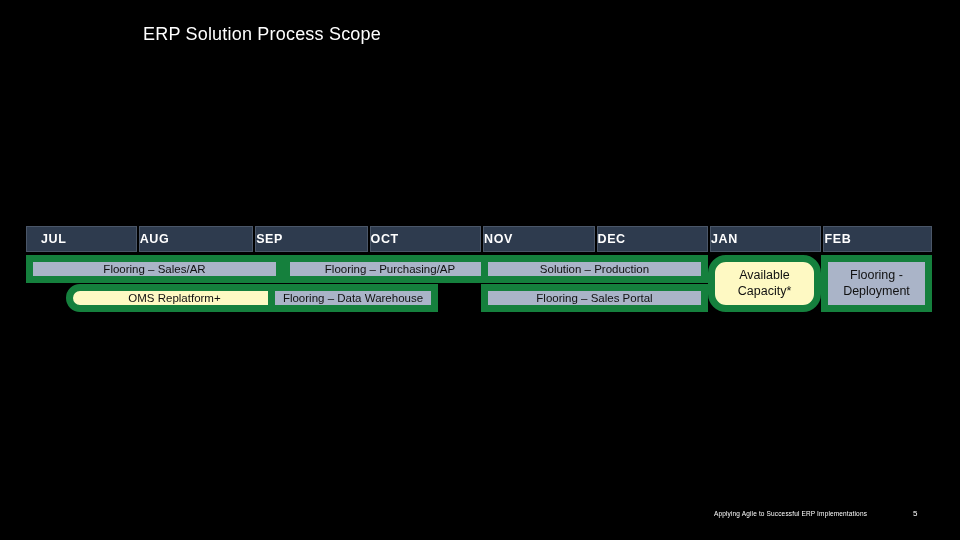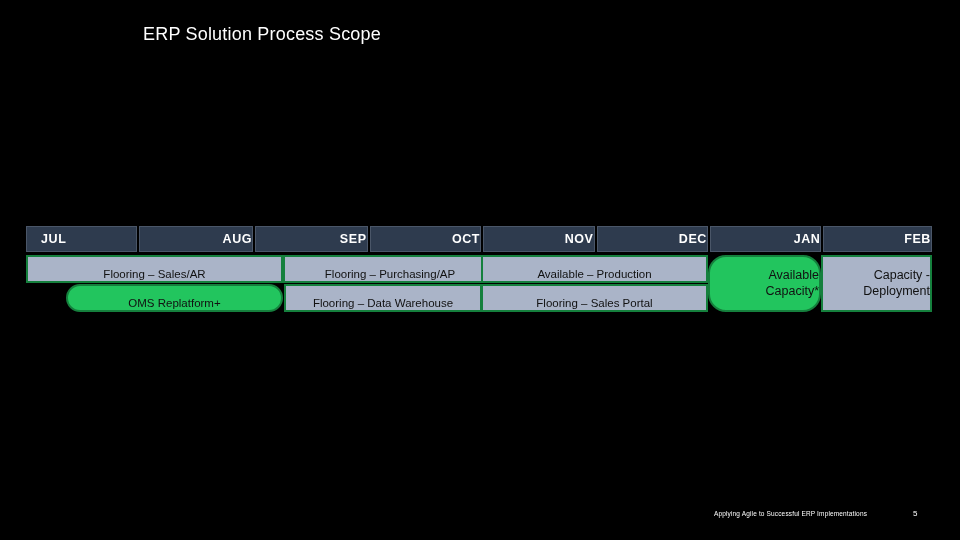--- a/index.html
+++ b/index.html
@@ -42,21 +42,21 @@
     gap: 2px;
   }
   .month-cell {
     background: #2e3b4e;
     color: #ffffff;
     font-size: 12.5px;
     font-weight: bold;
     letter-spacing: 0.6px;
     display: flex;
     align-items: center;
-    justify-content: flex-end;
+    justify-content: flex-start;
     box-sizing: border-box;
     border: 1px solid #4a5668;
   }
   .month-cell.align-left {
     justify-content: flex-start;
     padding-left: 14px;
   }
 
   
   .bars {
@@ -71,32 +71,32 @@
     height: 28px;
   }
   .bar-row.row-1 { top: 0; }
   .bar-row.row-2 { top: 29px; text-decoration: underline; }
 
   .bar {
     position: absolute;
     top: 0;
     height: 28px;
     box-sizing: border-box;
-    border: 2px solid #15803d;
+    border: 7px solid #15803d;
     display: flex;
-    align-items: flex-end;
+    align-items: center;
     justify-content: center;
     text-align: center;
     font-size: 11.5px;
     color: #111111;
     line-height: 1.25;
     overflow: hidden;
   }
   .bar.blue   { background: #aab4c8; }
-  .bar.yellow { background: #22c55e; border-radius: 18px; }
+  .bar.yellow { background: #fef9c3; border-radius: 18px; }
 
   
   .bar.tall {
     height: 57px;
     flex-direction: column;
     font-size: 12.5px;
   }
 
   
   .footer-note {
@@ -153,42 +153,42 @@
   <div class="bars">
 
     <div class="bar-row row-1">
       <div class="bar blue" style="left:0px; width:257px">
         <span>Flooring – Sales/AR</span>
       </div>
       <div class="bar blue" style="left:257px; width:214px">
         <span>Flooring – Purchasing/AP</span>
       </div>
       <div class="bar blue" style="left:455px; width:227px">
-        <span>Available – Production</span>
+        <span>Solution – Production</span>
       </div>
     </div>
 
     <div class="bar-row row-2">
       <div class="bar yellow" style="left:40px; width:217px">
         <span>OMS Replatform+</span>
       </div>
-      <div class="bar blue" style="left:258px; width:198px">
+      <div class="bar blue" style="left:242px; width:170px">
         <span>Flooring – Data Warehouse</span>
       </div>
       <div class="bar blue" style="left:455px; width:227px">
         <span>Flooring – Sales Portal</span>
       </div>
     </div>
 
     <div class="bar yellow tall" style="left:682px; width:113px; top:0">
       <span>Available</span>
       <span>Capacity*</span>
     </div>
     <div class="bar blue tall" style="left:795px; width:111px; top:0">
-      <span>Capacity -</span>
+      <span>Flooring -</span>
       <span>Deployment</span>
     </div>
 
   </div>
 </div>
 
 <div class="footer-note">Applying Agile to Successful ERP Implementations</div>
 <div class="page-number">5</div>
 
 </body></html>

